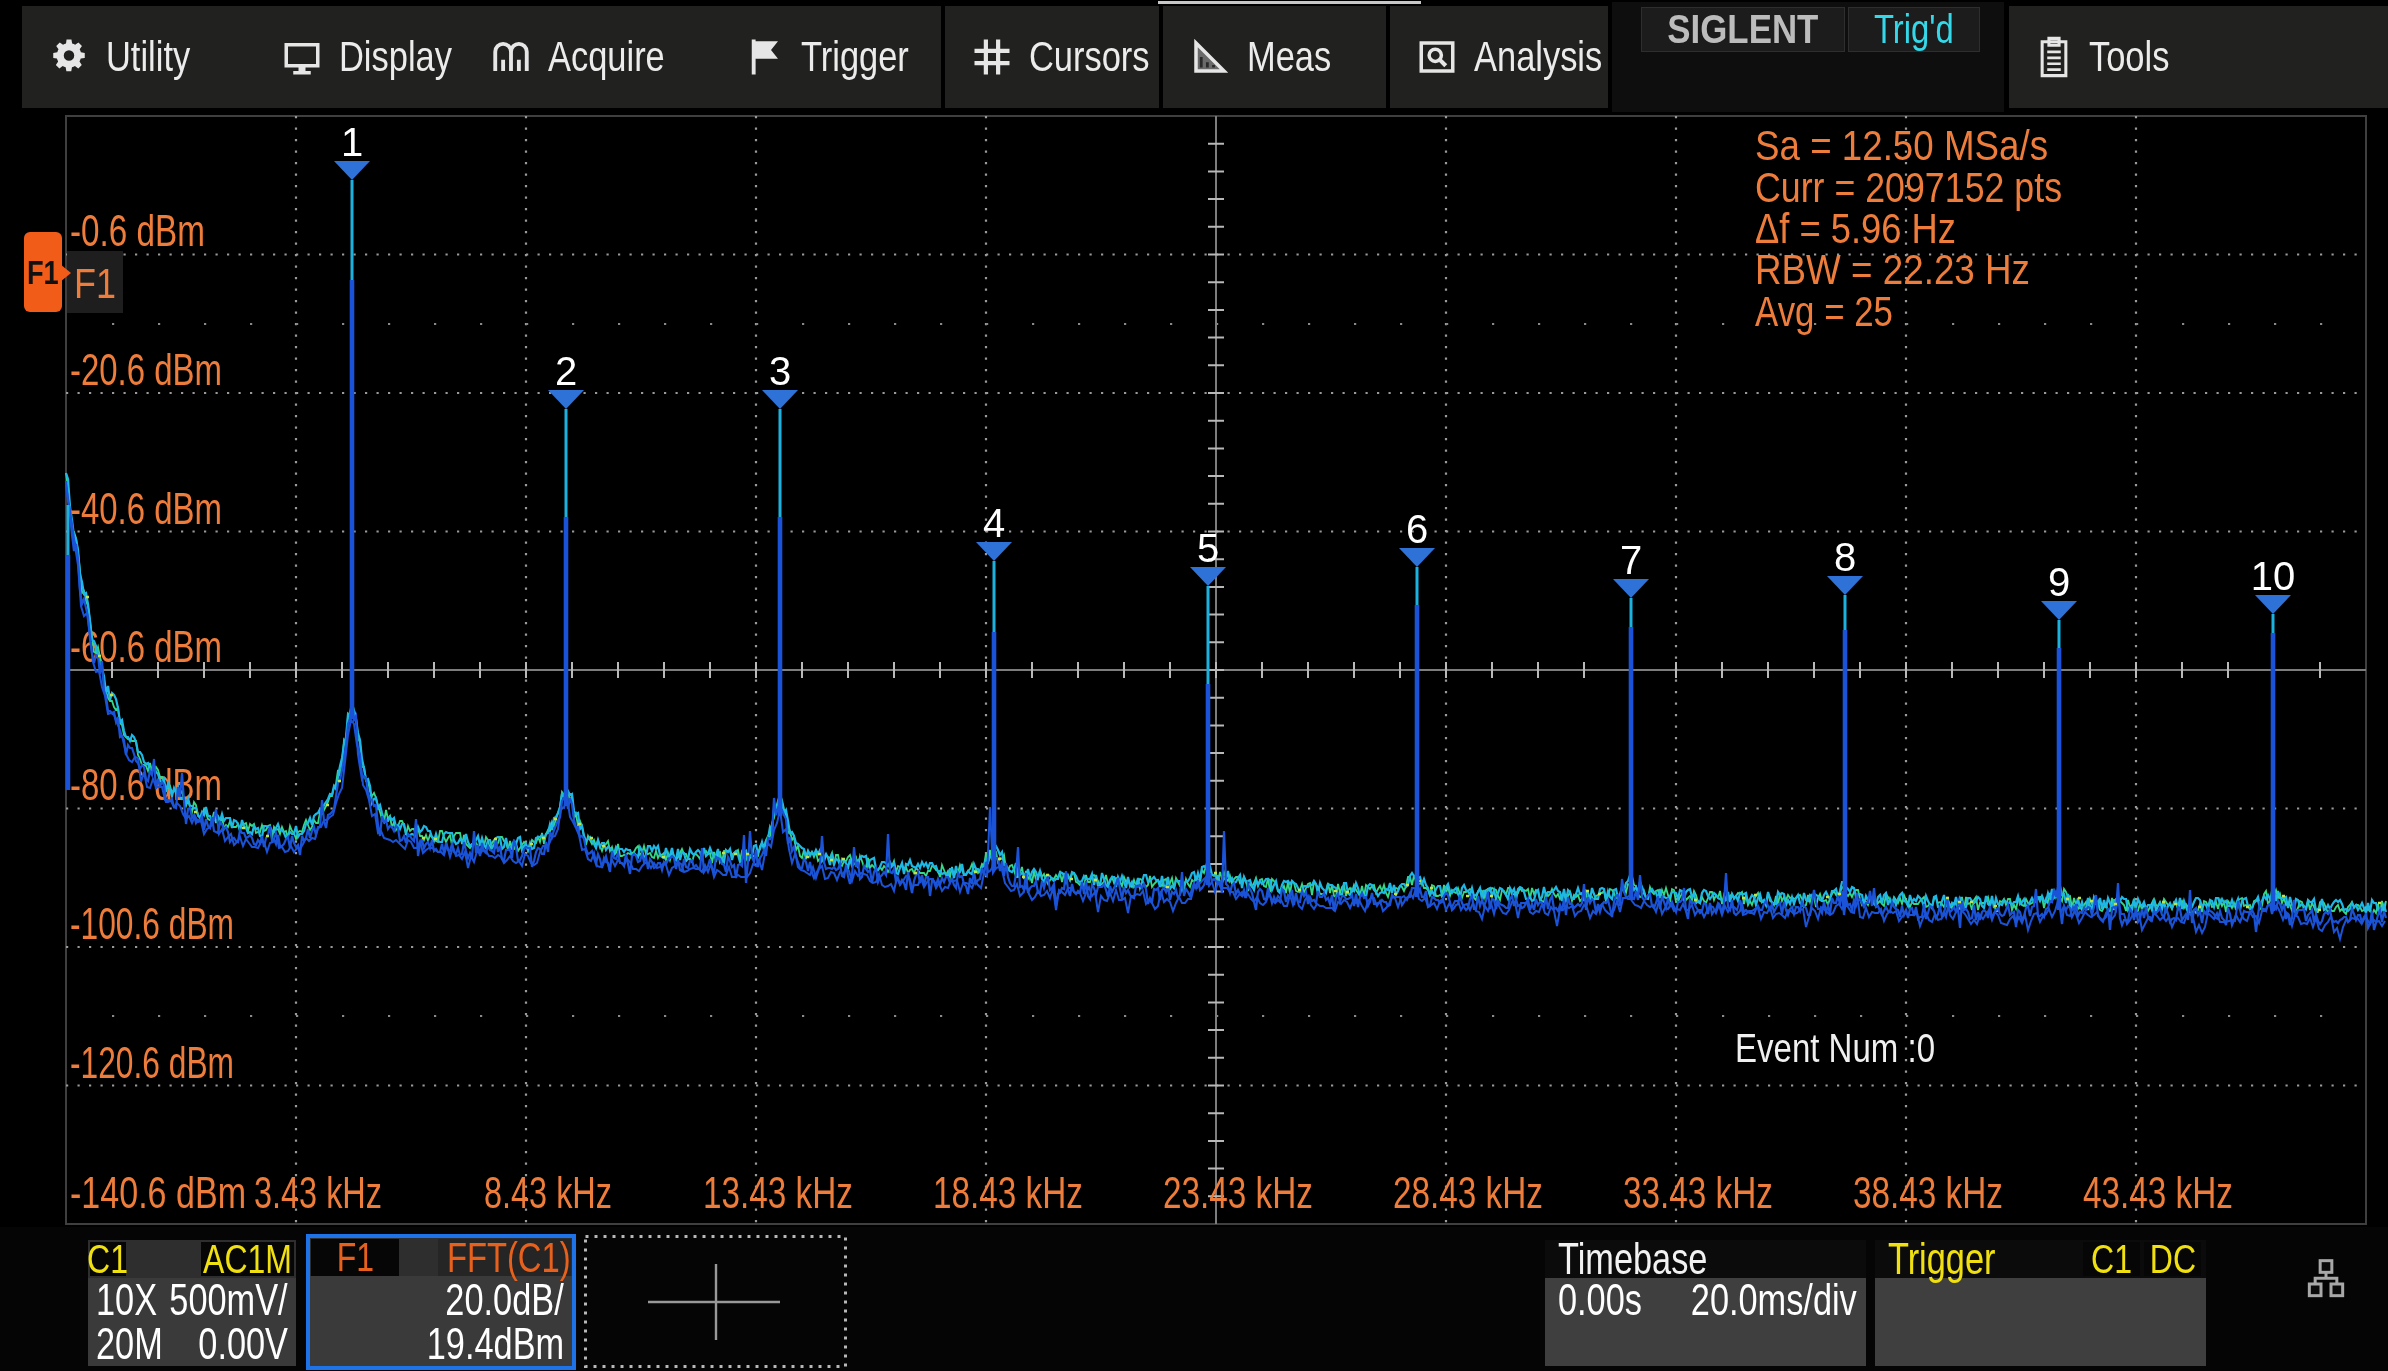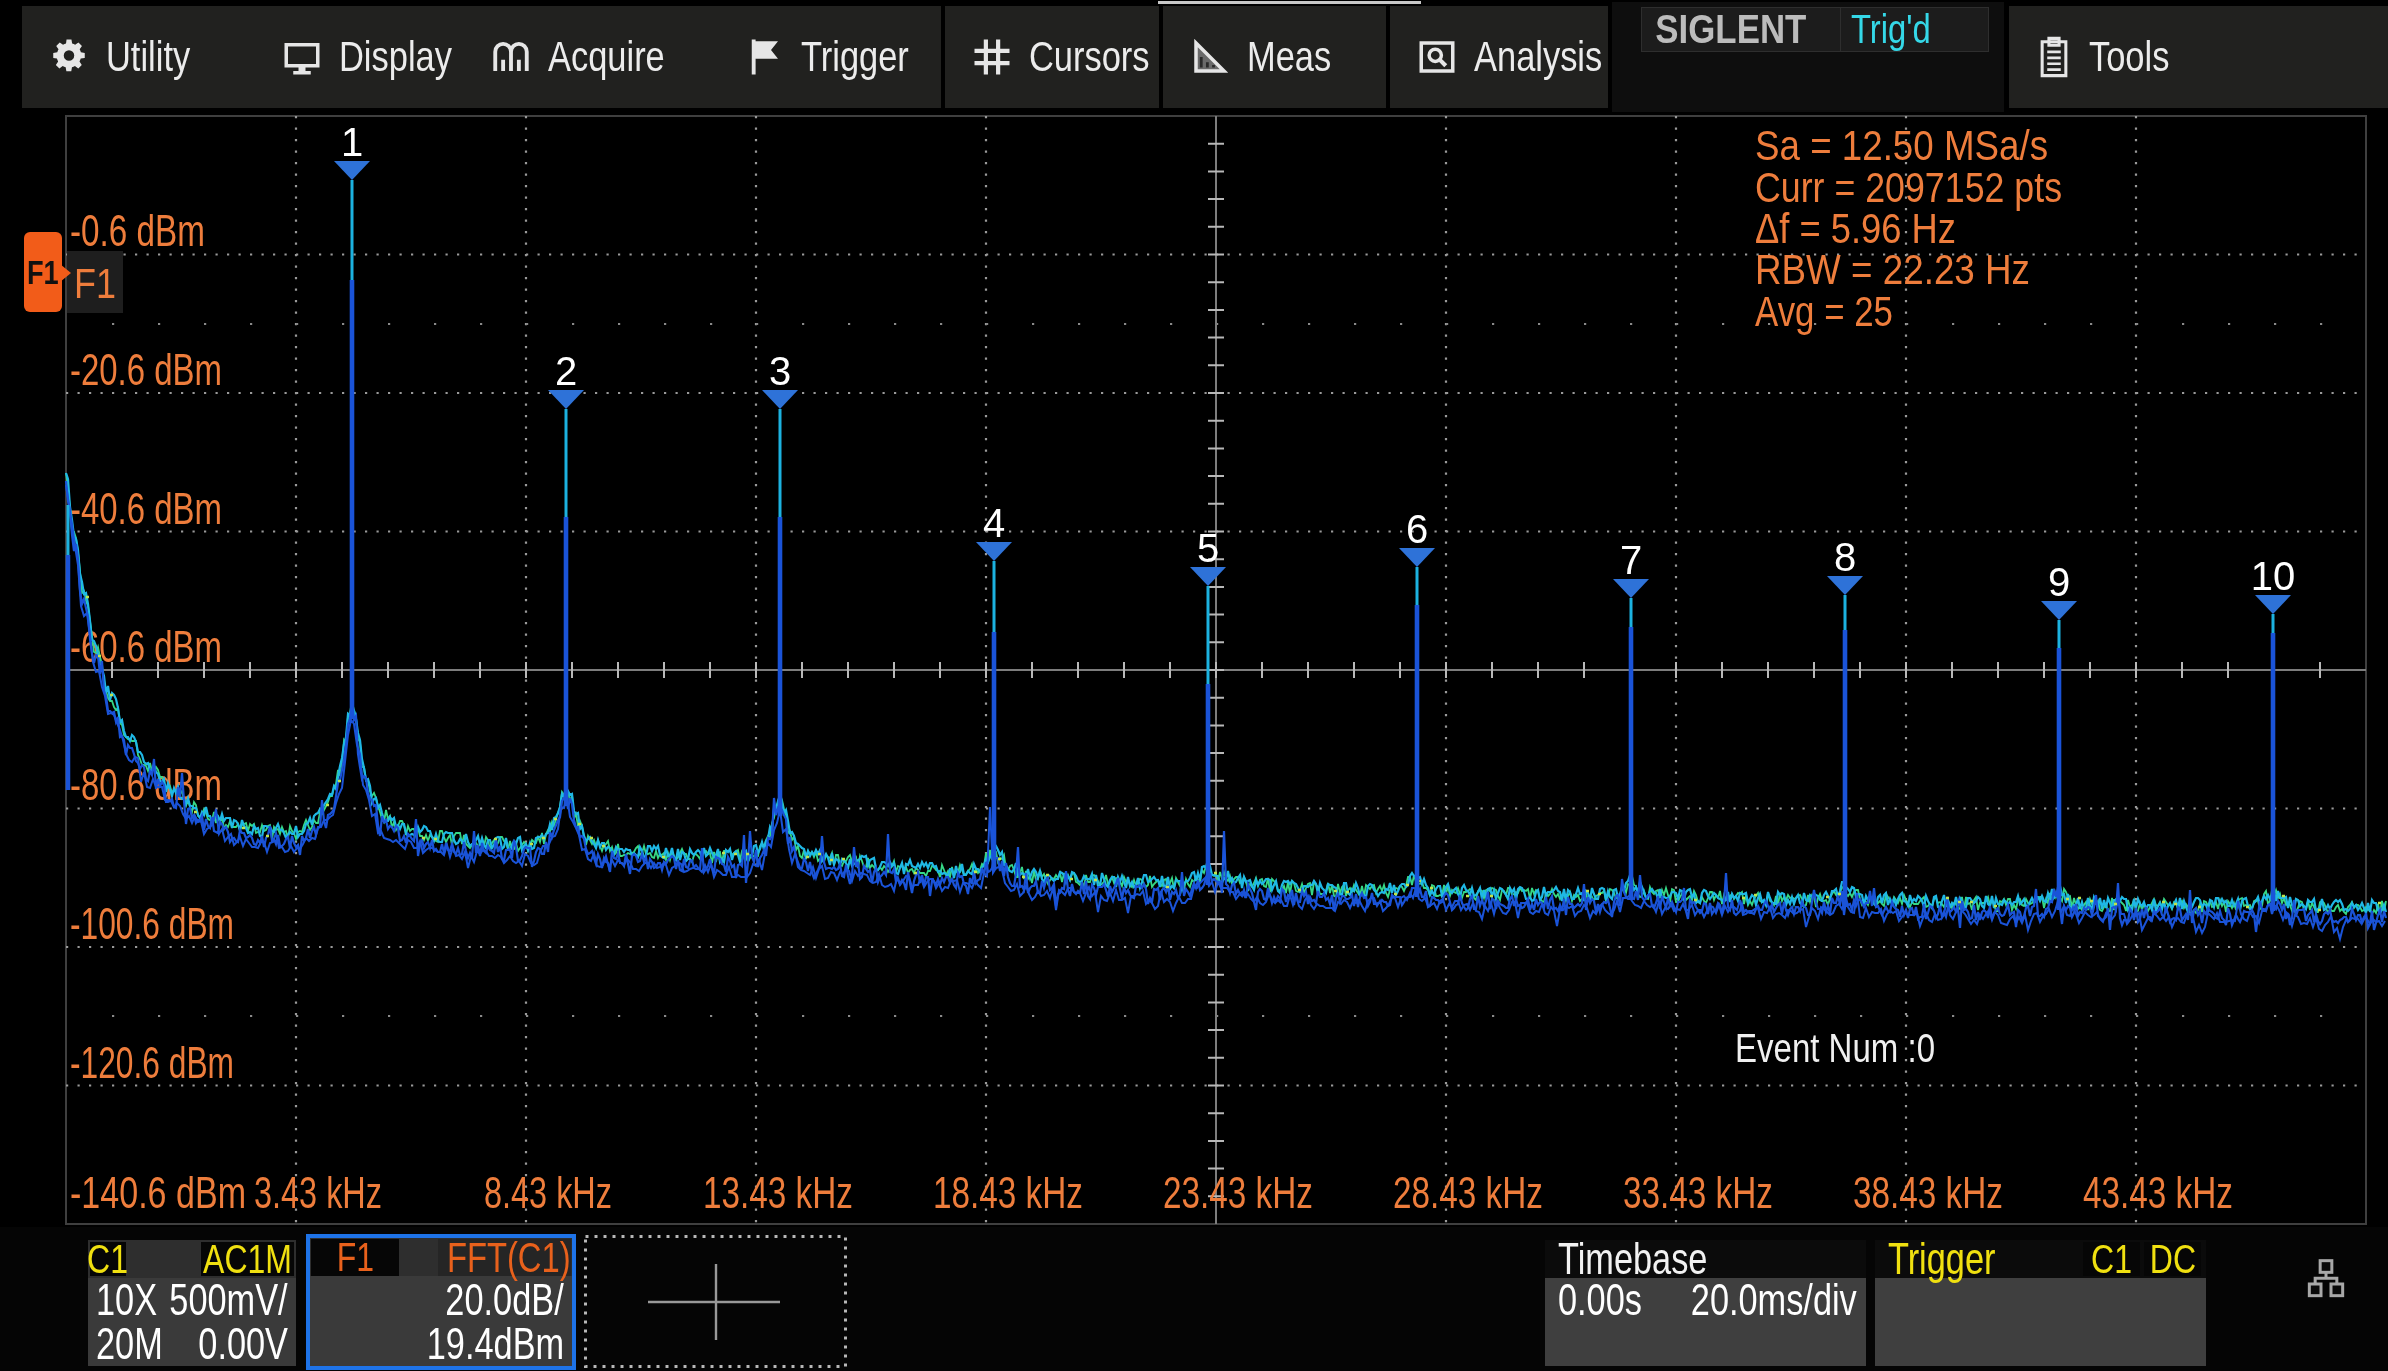--- a/index.html
+++ b/index.html
@@ -2,21 +2,21 @@
 <html><head><meta charset="utf-8">
 <style>
 html,body { margin:0; padding:0; background:#000; width:2388px; height:1371px; overflow:hidden; }
 * { box-sizing:border-box; }
 body { font-family:"Liberation Sans", sans-serif; position:relative; }
 .mbox { position:absolute; top:6px; height:102px; background:#21211f; display:flex; align-items:center; padding-left:26px; }
 .mbox svg { flex:0 0 auto; }
 .mbox span { flex:0 0 auto; }
 .mbox span { color:#ececec; font-size:42px; transform:scaleX(0.82); transform-origin:left center; margin-left:16px; white-space:nowrap; }
 .sigpanel { position:absolute; left:1612px; top:2px; width:392px; height:110px; background:#0e0e0e; }
-.sigbox { position:absolute; background:#1c1c1c; border:1px solid #2e2e2e; display:flex; align-items:center; justify-content:flex-start; }
+.sigbox { position:absolute; background:#1c1c1c; border:1px solid #2e2e2e; display:flex; align-items:center; justify-content:center; }
 .panel { position:absolute; }
 .hdr { position:absolute; left:0; top:0; right:0; height:38px; background:#0b0b0b; }
 .row { position:absolute; left:0; right:0; height:43px; color:#fff; font-size:44px; }
 .lt { position:absolute; left:8px; top:50%; transform:translateY(-50%) scaleX(0.78); transform-origin:left center; white-space:nowrap; }
 .rt { position:absolute; right:8px; top:50%; transform:translateY(-50%) scaleX(0.78); transform-origin:right center; white-space:nowrap; }
 .blk { position:absolute; background:#060606; display:flex; align-items:center; justify-content:center; }
 .blk span { transform:scaleX(0.8); white-space:nowrap; }
 .yel { color:#f0e010; }
 .orn { color:#e8611c; }
 </style></head>
@@ -74,21 +74,21 @@
       <path fill="none" stroke="#e6e6e6" stroke-width="1.8" d="M7 2h6v4H7z"></path>
       <path stroke="#e6e6e6" stroke-width="1.6" d="M6 10h8M6 13.5h8M6 17h8M6 20.5h8"></path>
     </svg>
     <span style="margin-left:18px">Tools</span>
   </div>
 <div style="position:absolute;left:1158px;top:1px;width:263px;height:3px;background:#c8c8c8"></div>
 <div class="sigpanel">
   <div class="sigbox" style="left:29px;top:5px;width:204px;height:45px">
       <span style="color:#bcbcbc;font-size:41px;font-weight:bold;transform:scale(0.85,1);white-space:nowrap">SIGLENT</span>
     </div>
-  <div class="sigbox" style="left:228px;top:5px;width:149px;height:45px">
+  <div class="sigbox" style="left:236px;top:5px;width:132px;height:45px">
       <span style="color:#35d8e8;font-size:41px;transform:scaleX(0.8);white-space:nowrap">Trig'd</span>
     </div>
 </div>
 
 <svg width="2388" height="1371" viewBox="0 0 2388 1371" style="position:absolute;left:0;top:0" font-family="Liberation Sans, sans-serif">
 <rect x="66" y="116" width="2300" height="1108" fill="none" stroke="#3f3f3f" stroke-width="2"></rect>
 <line x1="296" y1="116" x2="296" y2="1224" stroke="#9a9a9a" stroke-width="2.2" stroke-dasharray="2.2 9.3"></line>
 <line x1="526" y1="116" x2="526" y2="1224" stroke="#9a9a9a" stroke-width="2.2" stroke-dasharray="2.2 9.3"></line>
 <line x1="756" y1="116" x2="756" y2="1224" stroke="#9a9a9a" stroke-width="2.2" stroke-dasharray="2.2 9.3"></line>
 <line x1="986" y1="116" x2="986" y2="1224" stroke="#9a9a9a" stroke-width="2.2" stroke-dasharray="2.2 9.3"></line>

